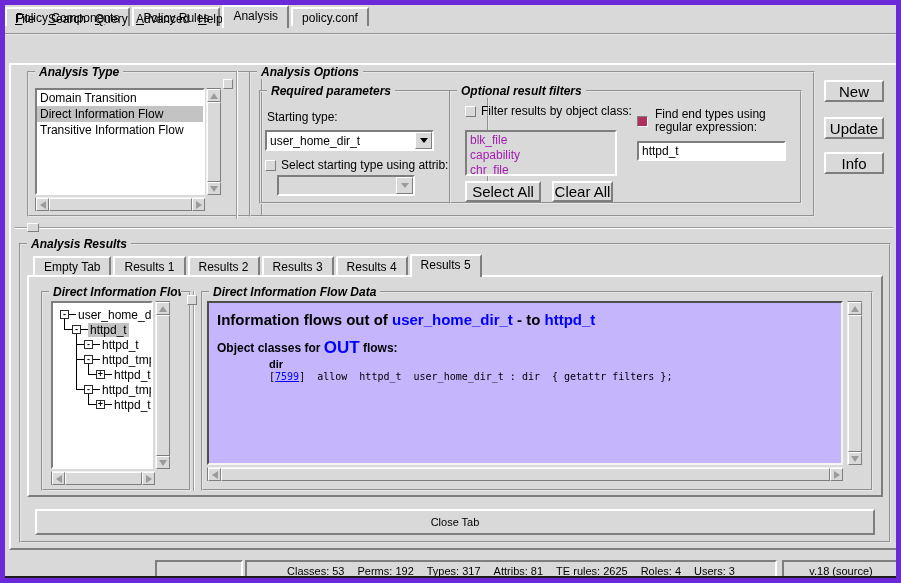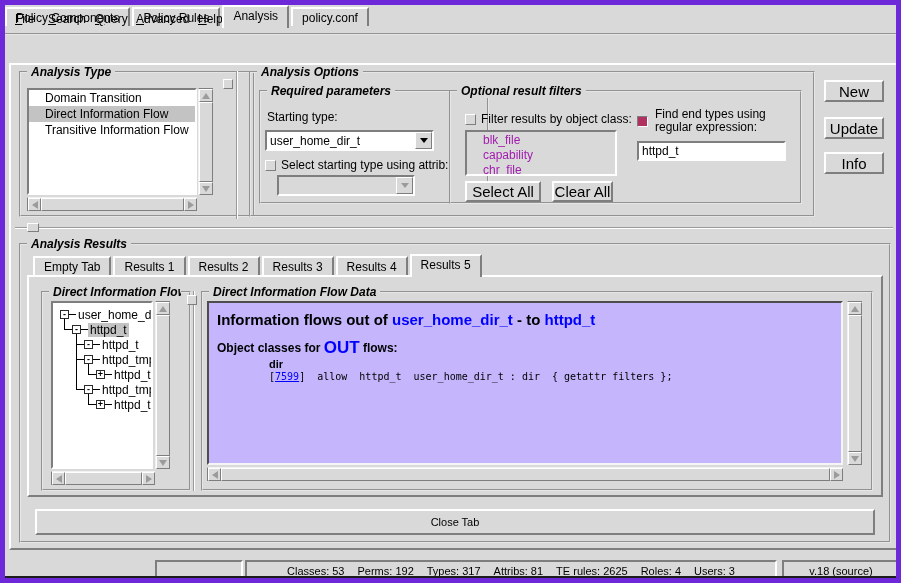--- a/index.html
+++ b/index.html
@@ -44,21 +44,21 @@
   .hsb { display:flex; flex-direction:row; border-top:1px solid #f2f2f2; border-left:1px solid #7e7e7e; }
   .sb-btn { flex:0 0 13px; display:flex; align-items:center; justify-content:center; }
   .sb-thumb { flex:1 1 auto; }
   .tri-up    { width:0;height:0;border-left:4px solid transparent;border-right:4px solid transparent;border-bottom:6px solid #9b9b9b; }
   .tri-down  { width:0;height:0;border-left:4px solid transparent;border-right:4px solid transparent;border-top:6px solid #9b9b9b; }
   .tri-left  { width:0;height:0;border-top:4px solid transparent;border-bottom:4px solid transparent;border-right:6px solid #9b9b9b; }
   .tri-right { width:0;height:0;border-top:4px solid transparent;border-bottom:4px solid transparent;border-left:6px solid #9b9b9b; }
 
   
   .listbox { background:#fff; overflow:hidden; }
-  .list-item { padding:1px 16px; height:16px; white-space:nowrap; font-size:12px; }
+  .list-item { padding:1px 3px; height:16px; white-space:nowrap; font-size:12px; }
   .list-item.selected { background:#c3c3c3; }
   .list-item.disabled { color:#a21caf; height:15px; }
 
   
   .checkbox { width:11px; height:11px; flex:0 0 11px; }
   .checkbox.off { border:1px solid; border-color:#ffffff #7e7e7e #7e7e7e #ffffff; background:#d9d9d9; }
   .checkbox.on  { border:1px solid; border-color:#7e7e7e #ffffff #ffffff #7e7e7e; background:#b03060; }
 
   
   .combo { display:flex; }
@@ -111,21 +111,21 @@
 
   <div id="main-tabs">
     <div class="tab inactive">Policy Components</div>
     <div class="tab inactive">Policy Rules</div>
     <div class="tab active">Analysis</div>
     <div class="tab inactive">policy.conf</div>
   </div>
 
   <div id="frame" class="abs raised">
 
-    <div class="groupbox" style="left:8px; top:6px; width:236px; height:146px;">
+    <div class="groupbox" style="left:16px; top:6px; width:236px; height:146px;">
       <span class="group-label">Analysis Type</span>
       <div class="abs listbox sunken" style="left:6px; top:15px; width:170px; height:107px;">
         <div class="list-item">Domain Transition</div>
         <div class="list-item selected">Direct Information Flow</div>
         <div class="list-item">Transitive Information Flow</div>
       </div>
       <div class="abs sb vsb" style="left:177px; top:15px; width:15px; height:107px;">
         <div class="sb-btn raised1">
             <div class="tri-up"></div>
           </div>
@@ -168,21 +168,21 @@
           <div class="entry" style="background:#d9d9d9; color:#9e9e9e;"></div>
           <div class="arrow-btn raised1">
               <div class="carat gray"></div>
             </div>
         </div>
       </div>
 
       <div class="groupbox" style="left:198px; top:17px; width:353px; height:114px;">
         <span class="group-label">Optional result filters</span>
 
-        <div class="abs" style="left:14px; top:20px; display:flex; align-items:center; gap:5px;justify-content:center;">
+        <div class="abs" style="left:14px; top:12px; display:flex; align-items:center; gap:5px;justify-content:center;">
           <span class="checkbox off"></span>
           <span>Filter results by object class:</span>
         </div>
         <div class="abs listbox sunken" style="left:14px; top:38px; width:152px; height:46px; background:#d9d9d9;">
           <div class="list-item disabled">blk_file</div>
           <div class="list-item disabled">capability</div>
           <div class="list-item disabled">chr_file</div>
         </div>
         <div class="abs raised btn" style="left:14px; top:89px; width:76px; height:21px;">Select All</div>
         <div class="abs raised btn" style="left:101px; top:89px; width:61px; height:21px;">Clear All</div>

